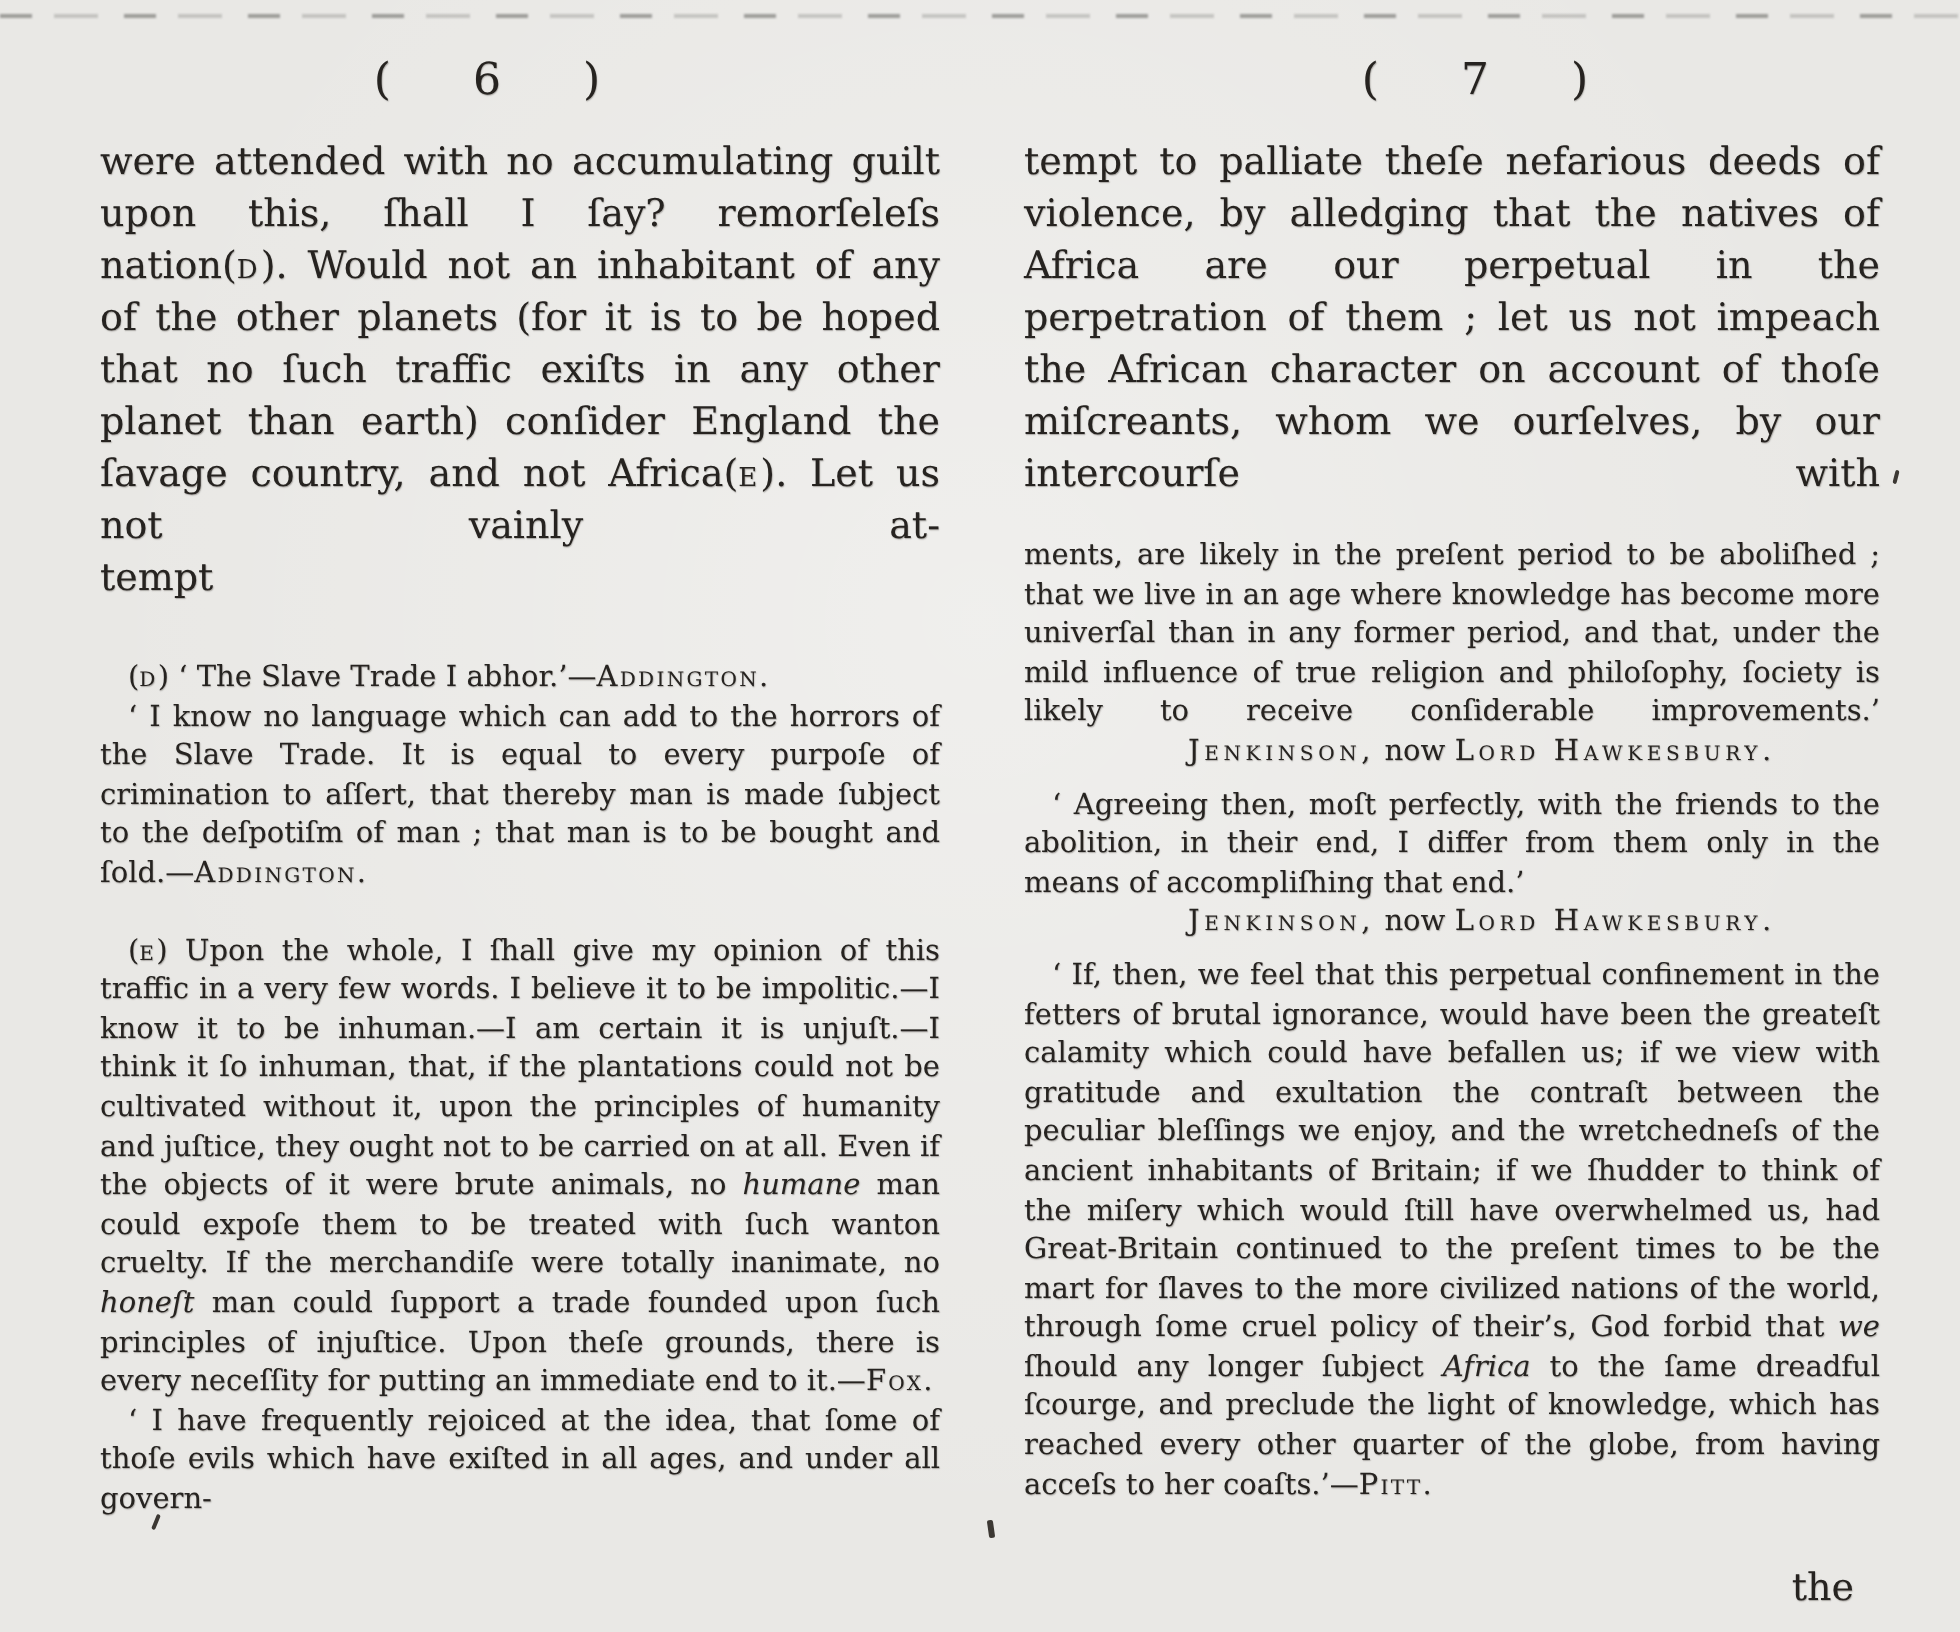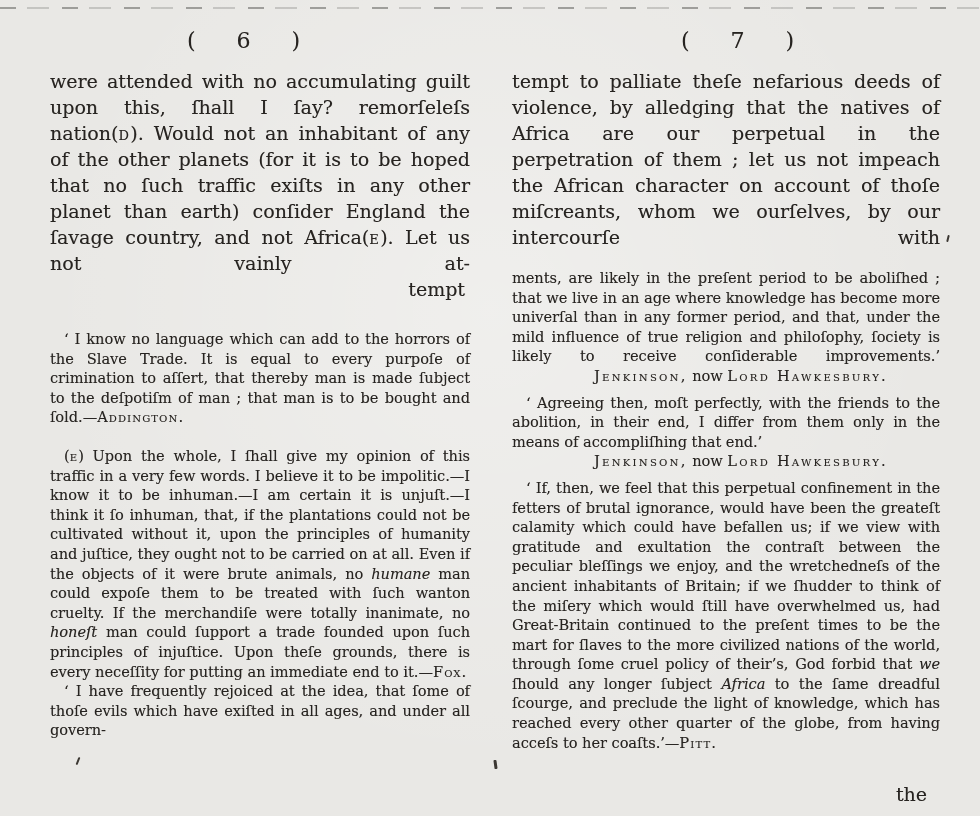--- a/index.html
+++ b/index.html
@@ -63,21 +63,21 @@
     font-size: 19px;
     line-height: 26px;
     text-align: justify;
     text-align-last: justify;
     word-spacing: 0.12em;
   }
 
   .catchword {
     font-size: 19px;
     line-height: 27px;
-    text-align: right;
+    text-align: left;
     padding-right: 5px;
   }
 
   .footnotes {
     font-size: 14.5px;
     line-height: 19.6px;
     text-align: justify;
   }
   #page-left  .footnotes { margin-top: 27px; }
   #page-right .footnotes { margin-top: 19px; }
@@ -109,20 +109,21 @@
 </head>
 <body>
 
 <div class="top-edge"></div>
 
 <div class="page" id="page-left">
   <div class="page-header">(  6  )</div>
   <p class="main-text"><span class="seg-n">were attended with no accumulating guilt upon this, ſhall I ſay? remorſeleſs nation(</span><span class="seg-sc">d</span><span class="seg-n">). Would not an inhabitant of any of the other planets (for it is to be hoped that no ſuch traffic exiſts in any other planet than earth) conſider England the ſavage country, and not Africa(</span><span class="seg-sc">e</span><span class="seg-n">). Let us not vainly at-</span></p>
   <div class="catchword">tempt</div>
   <div class="footnotes">
+    <p class="fn-para indent"><span class="seg-n">(</span><span class="seg-sc">d</span><span class="seg-n">) ‘ The Slave Trade I abhor.’—</span><span class="seg-sc">Addington.</span></p>
     <p class="fn-para indent"><span class="seg-n">‘ I know no language which can add to the horrors of the Slave Trade.  It is equal to every purpoſe of crimination to aſſert, that thereby man is made ſubject to the deſpotiſm of man ; that man is to be bought and ſold.—</span><span class="seg-sc">Addington.</span></p>
     <p class="fn-para indent gap-above"><span class="seg-n">(</span><span class="seg-sc">e</span><span class="seg-n">) Upon the whole, I ſhall give my opinion of this traffic in a very few words.  I believe it to be impolitic.—I know it to be inhuman.—I am certain it is unjuſt.—I think it ſo inhuman, that, if the plantations could not be cultivated without it, upon the principles of humanity and juſtice, they ought not to be carried on at all.  Even if the objects of it were brute animals, no </span><span class="seg-i">humane</span><span class="seg-n"> man could expoſe them to be treated with ſuch wanton cruelty.  If the merchandiſe were totally inanimate, no </span><span class="seg-i">honeſt</span><span class="seg-n"> man could ſupport a trade founded upon ſuch principles of injuſtice.  Upon theſe grounds, there is every neceſſity for putting an immediate end to it.—</span><span class="seg-sc">Fox.</span></p>
     <p class="fn-para indent last-justify"><span class="seg-n">‘ I have frequently rejoiced at the idea, that ſome of thoſe evils which have exiſted in all ages, and under all govern-</span></p>
 
   </div>
 </div>
 
 <div class="page" id="page-right">
   <div class="page-header">(  7  )</div>
   <p class="main-text"><span class="seg-n">tempt to palliate theſe nefarious deeds of violence, by alledging that the natives of Africa are our perpetual in the perpetration of them ; let us not impeach the African character on account of thoſe miſcreants, whom we ourſelves, by our intercourſe with</span></p>

